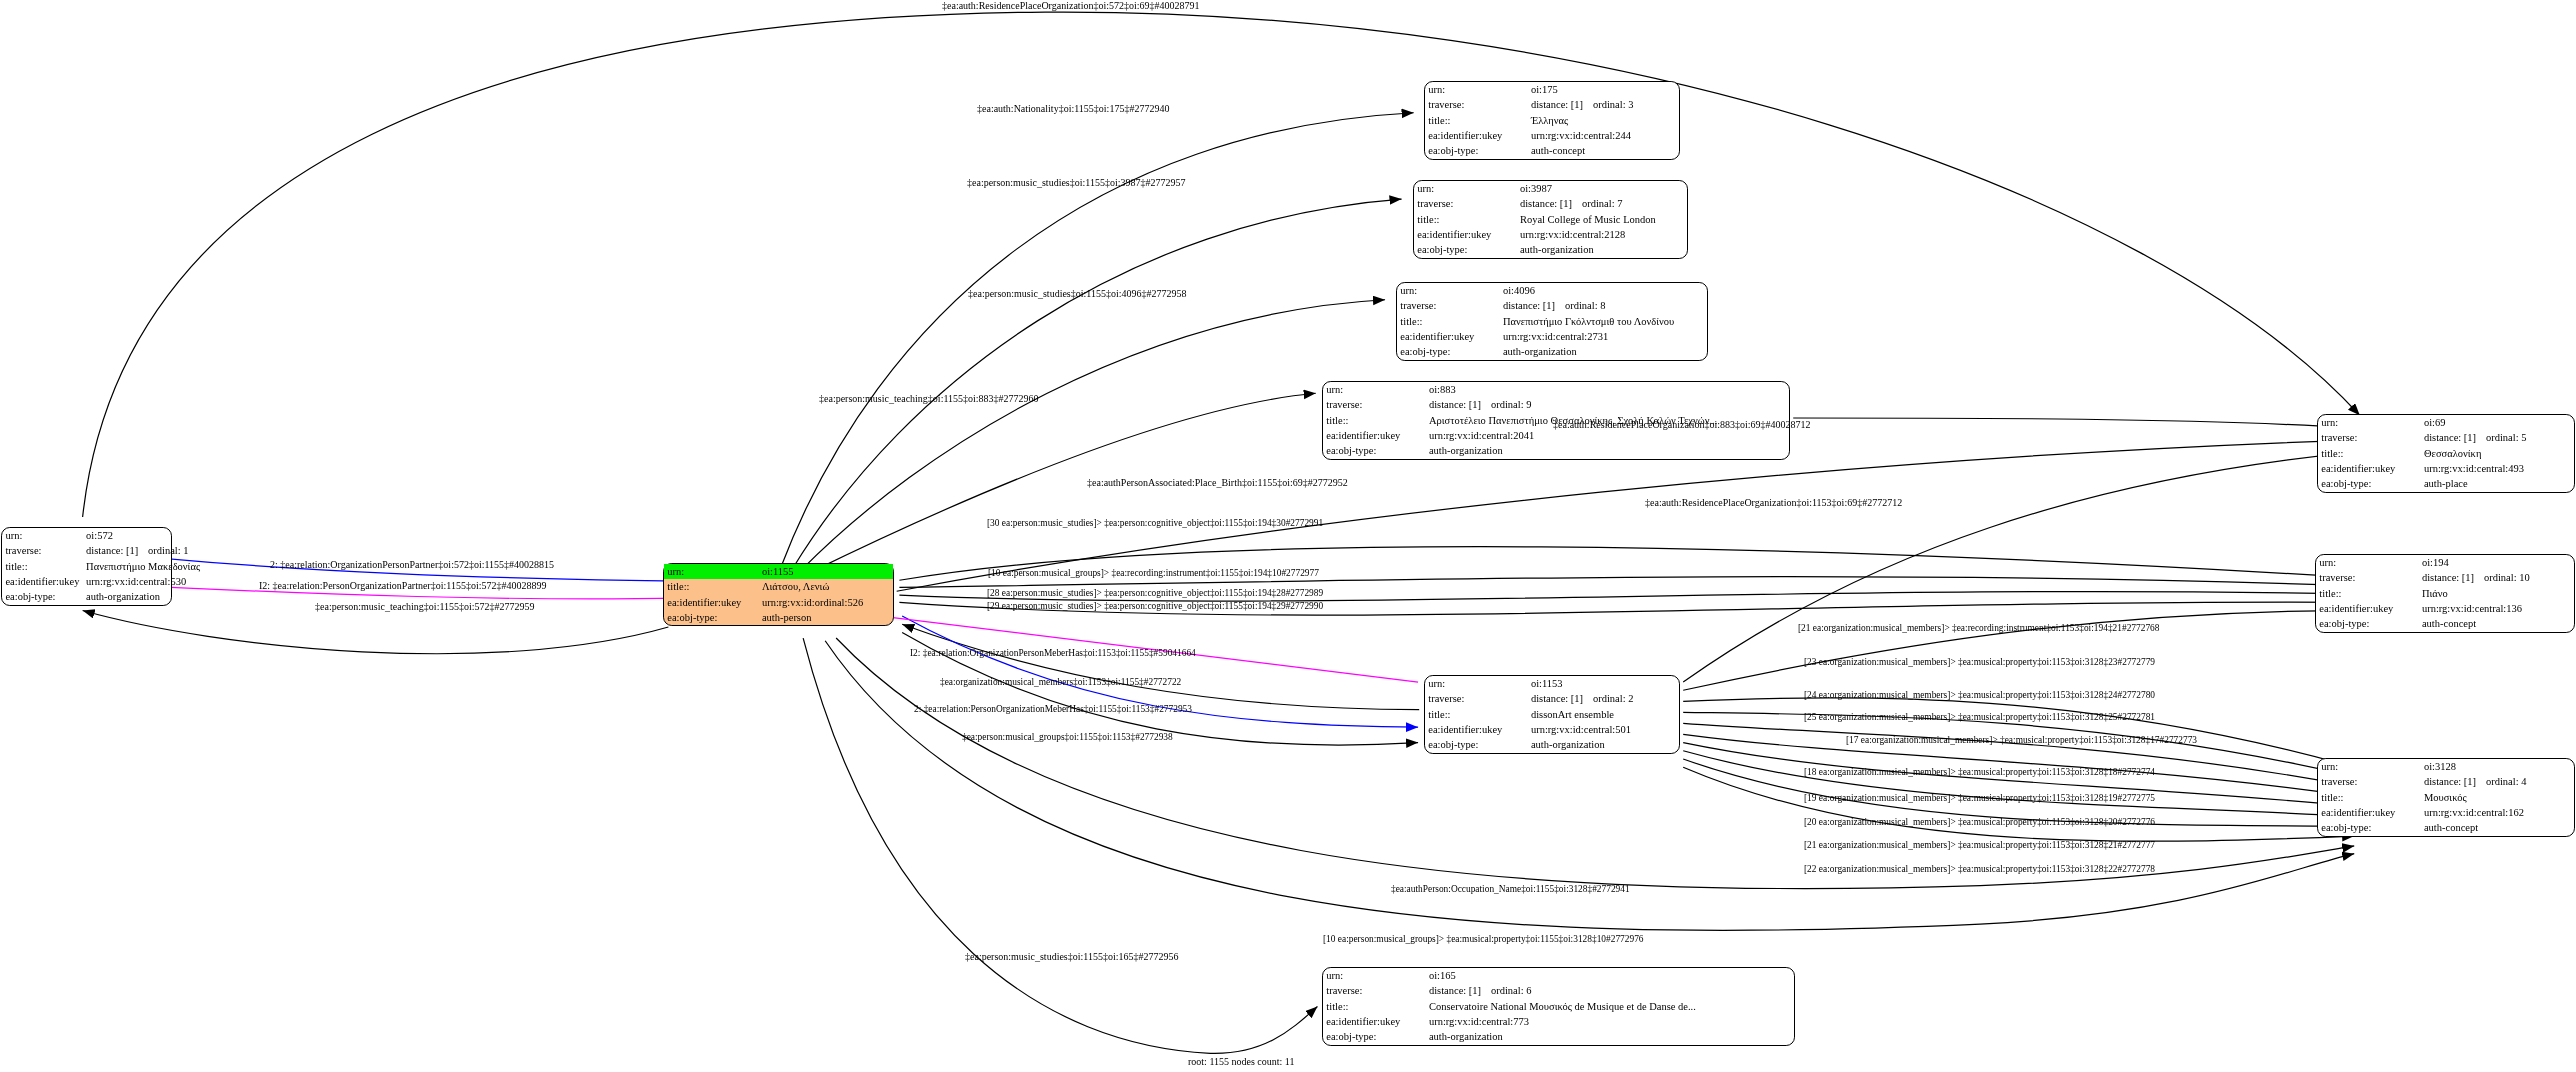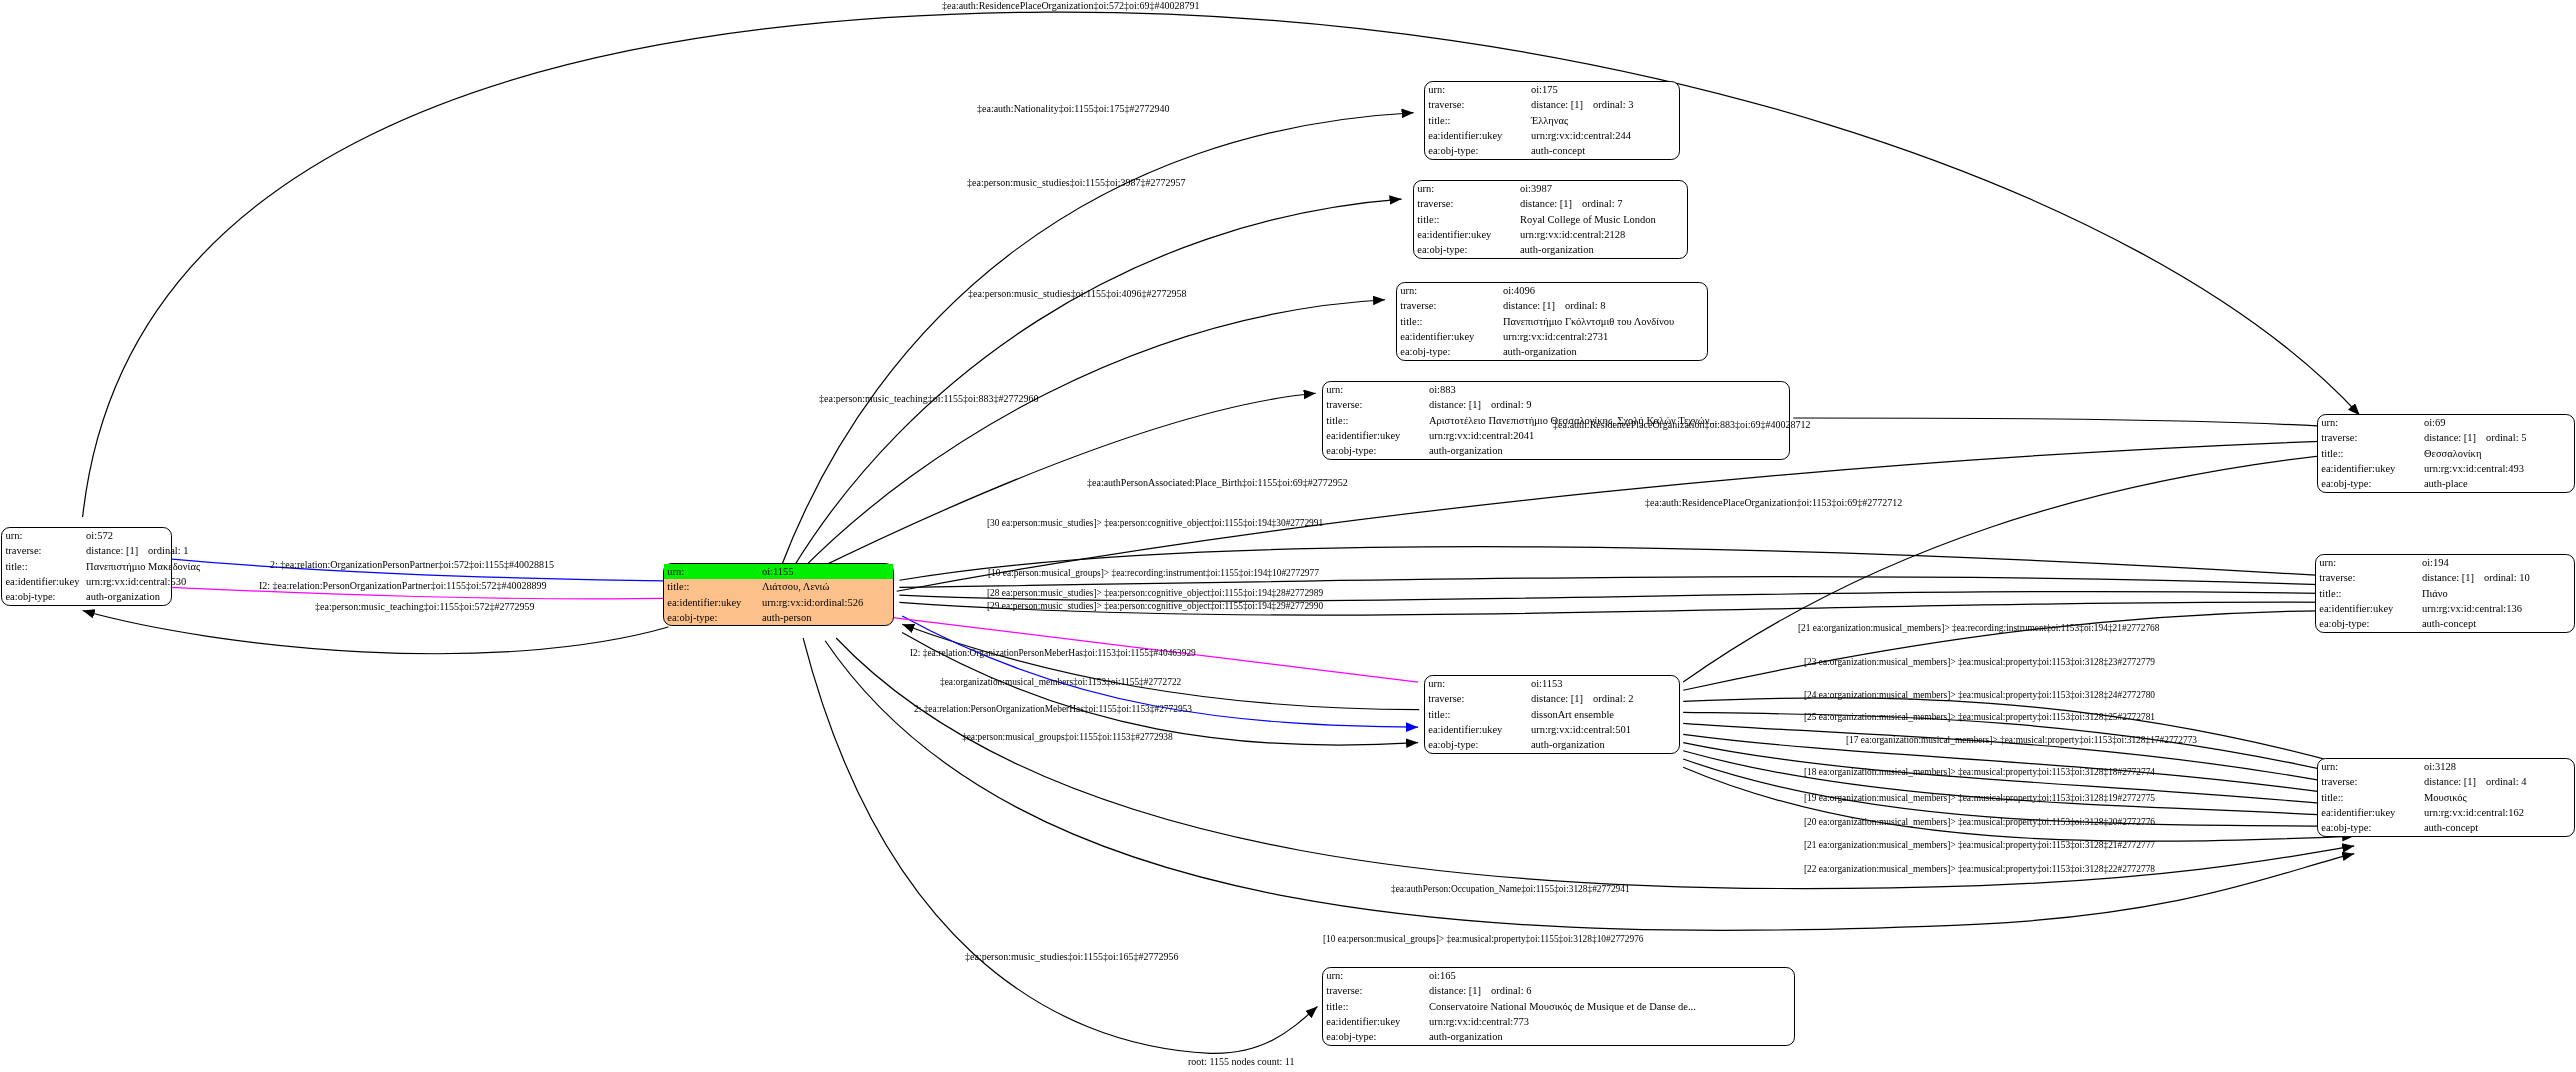--- a/index.html
+++ b/index.html
@@ -397,21 +397,21 @@
   <div class="elabel" style="left:1553px;top:419px;">‡ea:auth:ResidencePlaceOrganization‡oi:883‡oi:69‡#40028712</div>
   <div class="elabel" style="left:1087px;top:477px;">‡ea:authPersonAssociated:Place_Birth‡oi:1155‡oi:69‡#2772952</div>
   <div class="elabel" style="left:1645px;top:497px;font-family:Liberation Serif, serif;">‡ea:auth:ResidencePlaceOrganization‡oi:1153‡oi:69‡#2772712</div>
   <div class="elabel" style="left:270px;top:559px;">2: ‡ea:relation:OrganizationPersonPartner‡oi:572‡oi:1155‡#40028815</div>
   <div class="elabel" style="left:259px;top:580px;">I2: ‡ea:relation:PersonOrganizationPartner‡oi:1155‡oi:572‡#40028899</div>
   <div class="elabel" style="left:315px;top:601px;">‡ea:person:music_teaching‡oi:1155‡oi:572‡#2772959</div>
   <div class="elabel sm" style="left:987px;top:518px;">[30 ea:person:music_studies]&gt; ‡ea:person:cognitive_object‡oi:1155‡oi:194‡30#2772991</div>
   <div class="elabel sm" style="left:988px;top:568px;">[10 ea:person:musical_groups]&gt; ‡ea:recording:instrument‡oi:1155‡oi:194‡10#2772977</div>
   <div class="elabel sm" style="left:987px;top:588px;">[28 ea:person:music_studies]&gt; ‡ea:person:cognitive_object‡oi:1155‡oi:194‡28#2772989</div>
   <div class="elabel sm" style="left:987px;top:601px;">[29 ea:person:music_studies]&gt; ‡ea:person:cognitive_object‡oi:1155‡oi:194‡29#2772990</div>
-  <div class="elabel sm" style="left:910px;top:648px;">I2: ‡ea:relation:OrganizationPersonMeberHas‡oi:1153‡oi:1155‡#40463929</div>
+  <div class="elabel sm" style="left:910px;top:648px;">I2: ‡ea:relation:OrganizationPersonMeberHas‡oi:1153‡oi:1155‡#59041664</div>
   <div class="elabel sm" style="left:940px;top:677px;">‡ea:organization:musical_members‡oi:1153‡oi:1155‡#2772722</div>
   <div class="elabel sm" style="left:914px;top:704px;">2: ‡ea:relation:PersonOrganizationMeberHas‡oi:1155‡oi:1153‡#2772953</div>
   <div class="elabel sm" style="left:962px;top:732px;">‡ea:person:musical_groups‡oi:1155‡oi:1153‡#2772938</div>
   <div class="elabel sm" style="left:1798px;top:623px;">[21 ea:organization:musical_members]&gt; ‡ea:recording:instrument‡oi:1153‡oi:194‡21#2772768</div>
   <div class="elabel sm" style="left:1804px;top:657px;text-align:right;">[23 ea:organization:musical_members]&gt; ‡ea:musical:property‡oi:1153‡oi:3128‡23#2772779</div>
   <div class="elabel sm" style="left:1804px;top:690px;">[24 ea:organization:musical_members]&gt; ‡ea:musical:property‡oi:1153‡oi:3128‡24#2772780</div>
   <div class="elabel sm" style="left:1804px;top:712px;">[25 ea:organization:musical_members]&gt; ‡ea:musical:property‡oi:1153‡oi:3128‡25#2772781</div>
   <div class="elabel sm" style="left:1804px;top:735px;padding-left:42px;">[17 ea:organization:musical_members]&gt; ‡ea:musical:property‡oi:1153‡oi:3128‡17#2772773</div>
   <div class="elabel sm" style="left:1804px;top:767px;">[18 ea:organization:musical_members]&gt; ‡ea:musical:property‡oi:1153‡oi:3128‡18#2772774</div>
   <div class="elabel sm" style="left:1804px;top:793px;">[19 ea:organization:musical_members]&gt; ‡ea:musical:property‡oi:1153‡oi:3128‡19#2772775</div>

